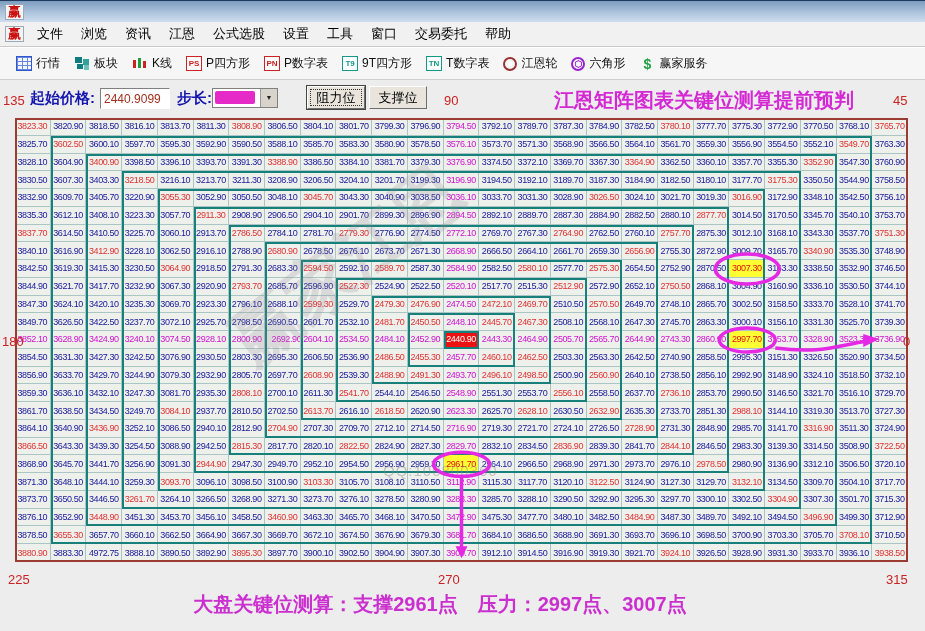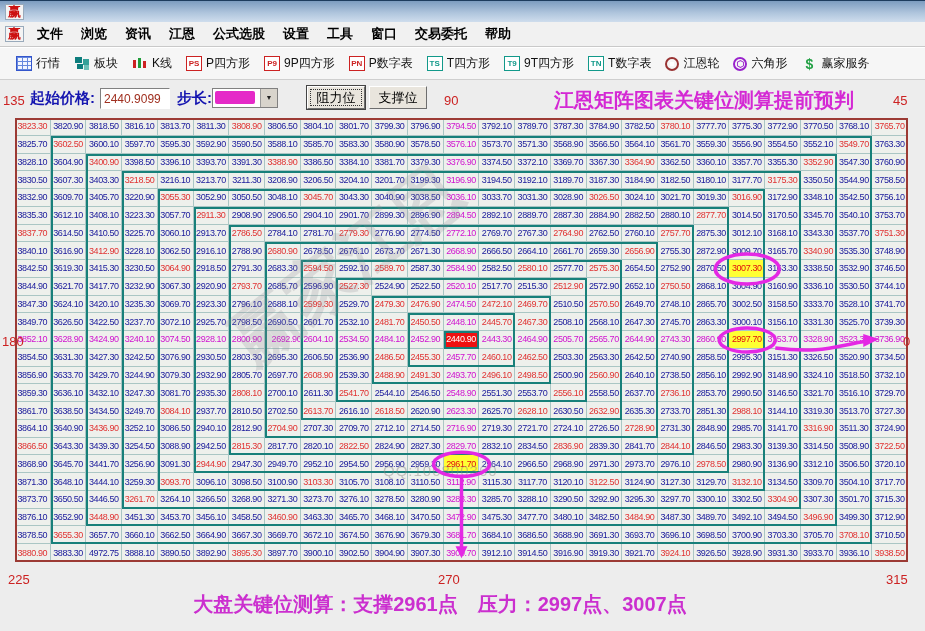--- a/index.html
+++ b/index.html
@@ -9,21 +9,21 @@
   .titlebar{position:absolute;left:0;top:0;width:925px;height:22px;
     background:linear-gradient(180deg,#7c9cc0 0%,#aec4dc 55%,#cfdded 100%);
     border-top:1px solid #1d3c5e;display:flex;align-items:center;gap:6px;
     padding-left:5px;box-sizing:border-box;font-size:12px;color:#1b1b2c;}
   .applogo{color:#cc1111;font-weight:bold;font-size:13px;background:#f4f4f4;
     border:1px solid #99aabb;padding:0 2px;line-height:14px;}
   .menubar{position:absolute;left:0;top:22px;width:925px;height:25px;background:#f1f1f1;
     border-bottom:1px solid #c9c9c9;display:flex;align-items:center;padding-left:5px;
     box-sizing:border-box;font-size:13px;color:#000;}
   .menubar .applogo{margin-right:4px;}
-  .menu-item{padding:3px 9px;cursor:default;font-weight:bold;}
+  .menu-item{padding:3px 9px;cursor:default;}
   .toolbar{position:absolute;left:0;top:47px;width:925px;height:33px;background:#f6f6f6;
     border-top:1px solid #ffffff;border-bottom:1px solid #cfcfcf;display:flex;
     align-items:center;padding-left:10px;box-sizing:border-box;font-size:12px;color:#111;gap:2px;}
   .tool-item{display:flex;align-items:center;gap:4px;padding:2px 6px;cursor:default;}
   .tico{display:inline-flex;align-items:center;justify-content:center;width:16px;height:15px;
     box-sizing:border-box;font-weight:bold;}
   .tico.table{border:1px solid #3355cc;background-color:#f3f6ff;
     background-image:repeating-linear-gradient(0deg,#6688dd 0 1px,transparent 1px 4px),
                      repeating-linear-gradient(90deg,#6688dd 0 1px,transparent 1px 5px);}
   .tico.blocks{background-image:linear-gradient(#0e7d7d,#0e7d7d),linear-gradient(#35a099,#35a099),
@@ -99,30 +99,22 @@
     </span>
     <span class="tool-item">
       <span class="tico kline" style="color: rgb(204, 34, 34);"></span>
       <span>K线</span>
     </span>
     <span class="tool-item">
       <span class="tico badge" style="color: rgb(204, 34, 34);">PS</span>
       <span>P四方形</span>
     </span>
     <span class="tool-item">
-      <span class="tico badge" style="color: rgb(204, 34, 34);">P9</span>
-      <span>9P四方形</span>
-    </span>
-    <span class="tool-item">
       <span class="tico badge" style="color: rgb(204, 34, 34);">PN</span>
       <span>P数字表</span>
-    </span>
-    <span class="tool-item">
-      <span class="tico badge" style="color: rgb(18, 153, 138);">TS</span>
-      <span>T四方形</span>
     </span>
     <span class="tool-item">
       <span class="tico badge" style="color: rgb(18, 153, 138);">T9</span>
       <span>9T四方形</span>
     </span>
     <span class="tool-item">
       <span class="tico badge" style="color: rgb(18, 153, 138);">TN</span>
       <span>T数字表</span>
     </span>
     <span class="tool-item">

